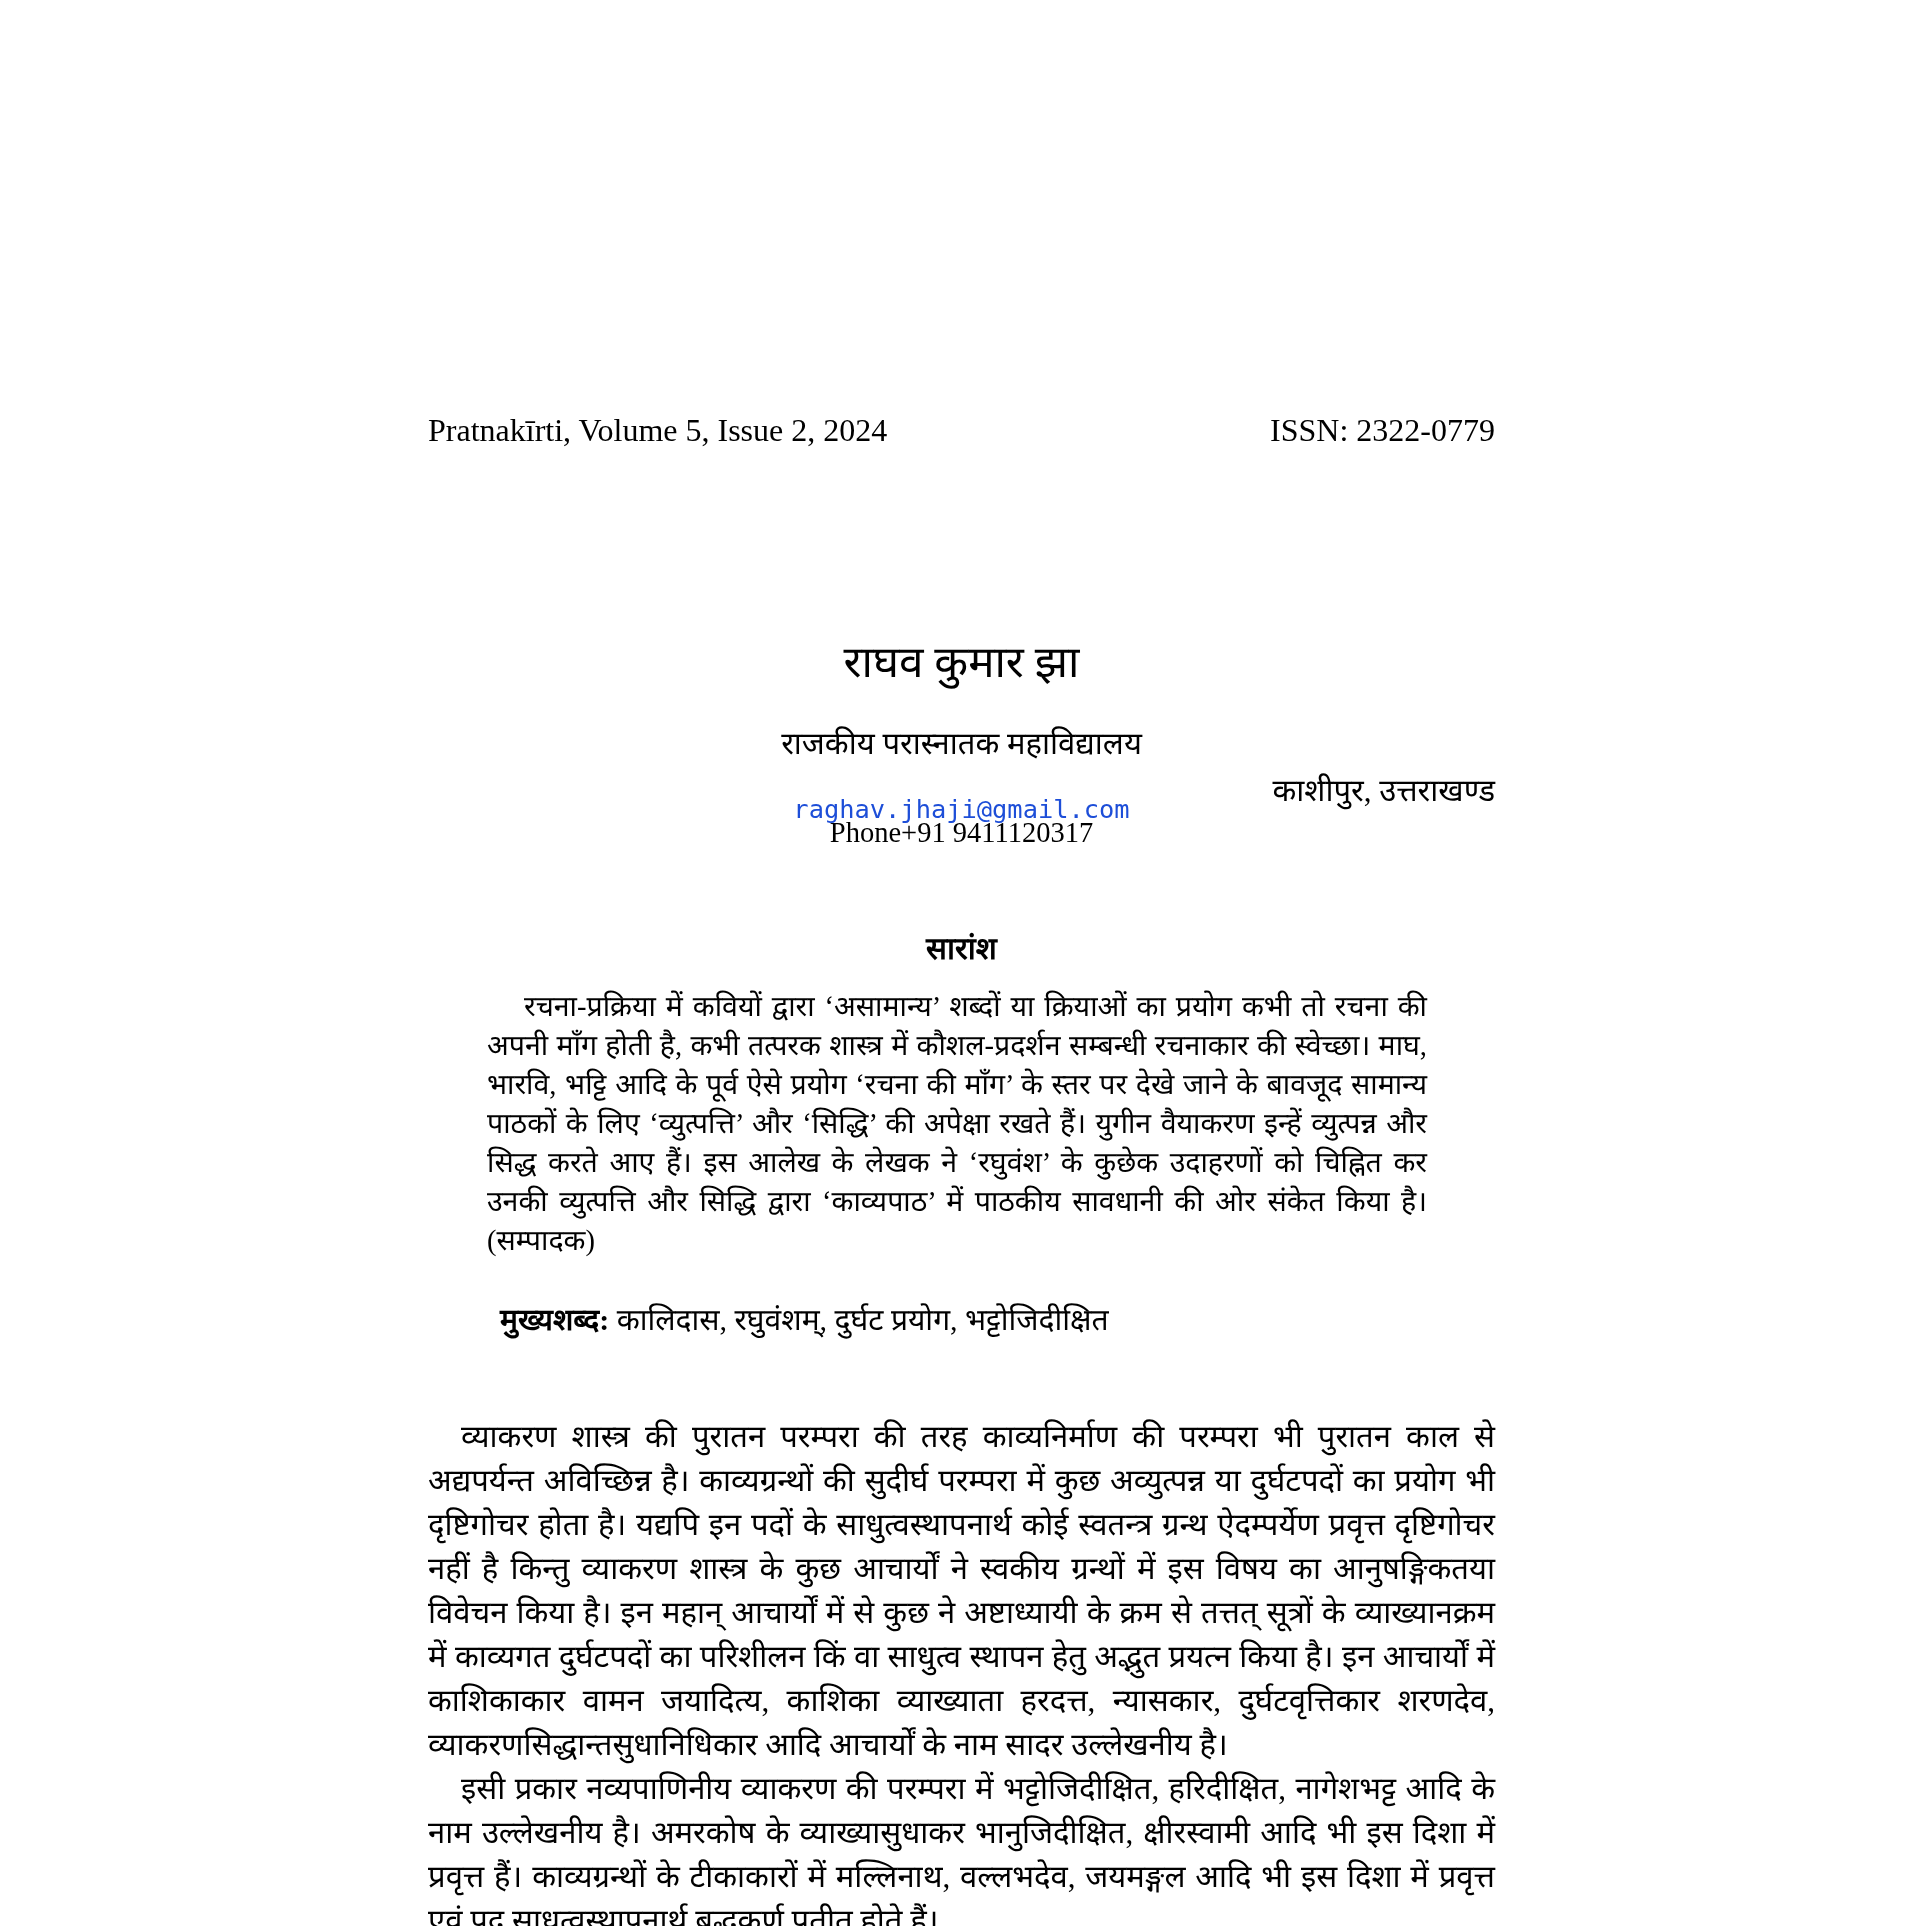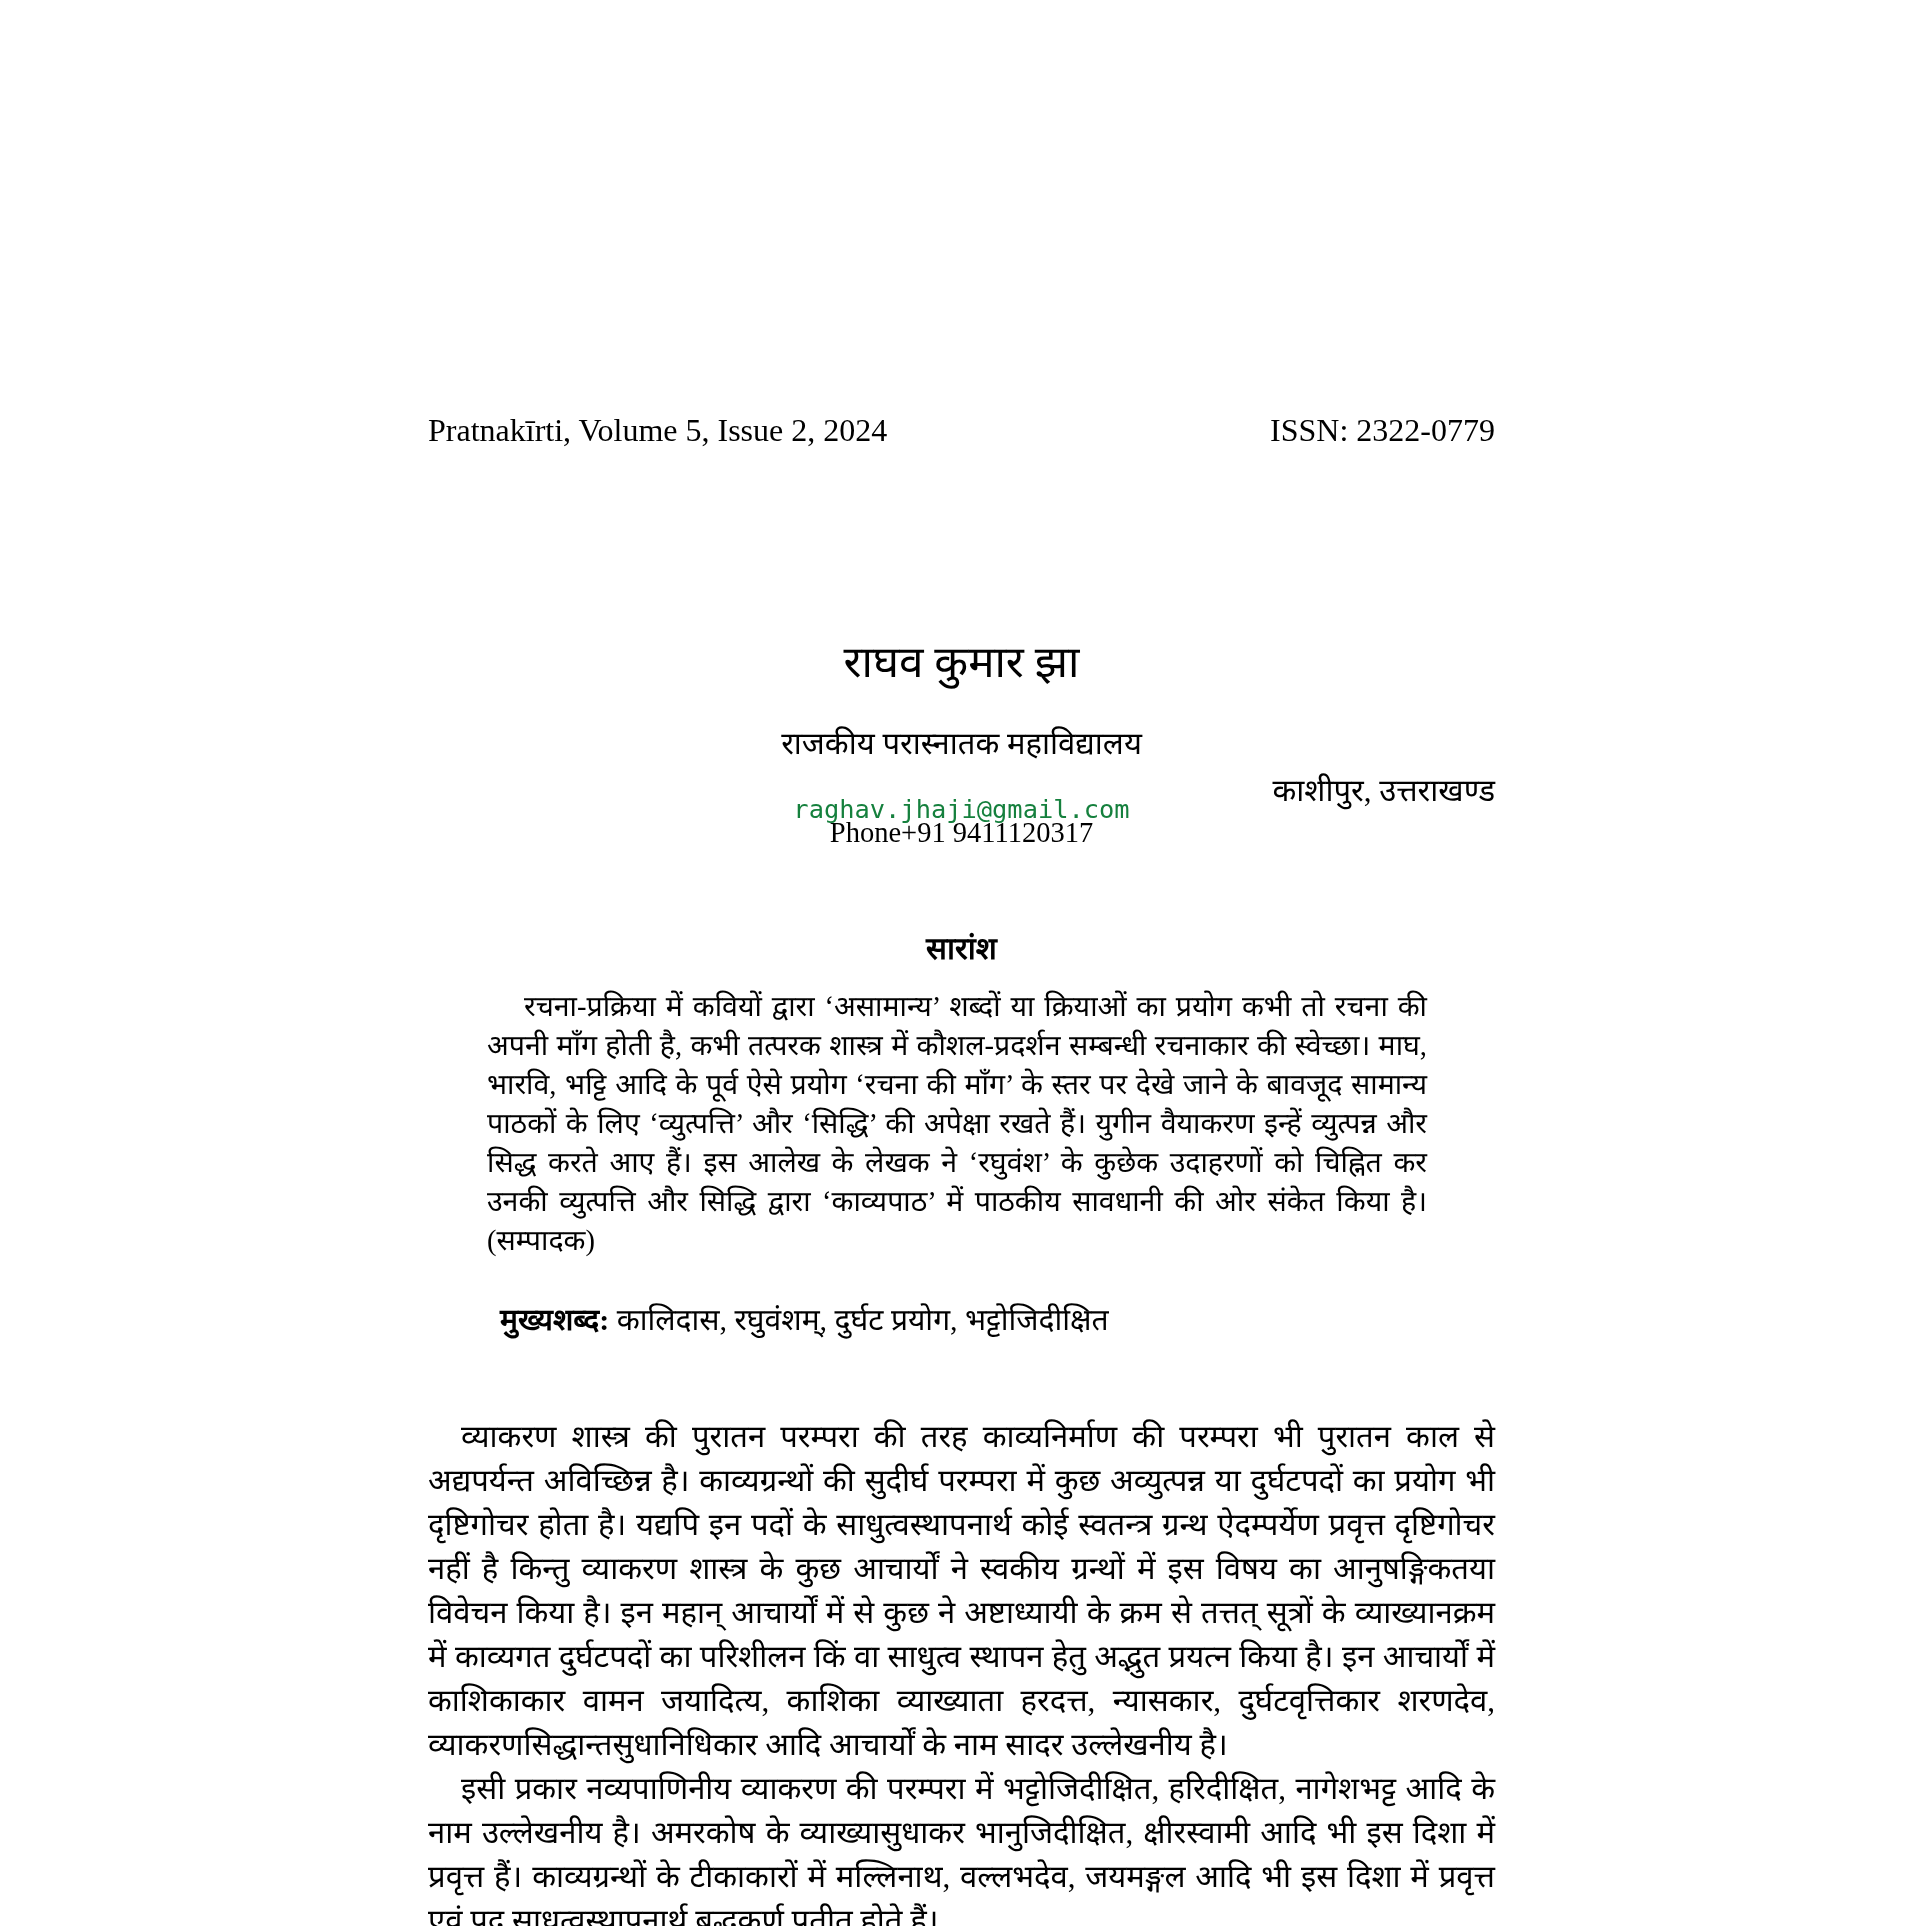--- a/index.html
+++ b/index.html
@@ -33,21 +33,21 @@
   .affil-2 {
     position: absolute; left: 428px; top: 770px; width: 1067px;
     text-align: right; font-size: 31px; line-height: 42px;
   }
   .email-line {
     position: absolute; left: 428px; top: 790px; width: 1067px;
     text-align: center; font-size: 25.4px; line-height: 39px;
   }
   .email-line a, .mono-link {
     font-family: "DejaVu Sans Mono", monospace;
-    color: #15803d; text-decoration: none;
+    color: #1d4ed8; text-decoration: none;
   }
   .phone-line {
     position: absolute; left: 428px; top: 813px; width: 1067px;
     text-align: center; font-size: 28.5px; line-height: 39px;
   }
 
   .abstract-heading {
     position: absolute; left: 428px; top: 928px; width: 1067px;
     text-align: center; font-size: 31px; line-height: 42px; font-weight: 700;
   }

